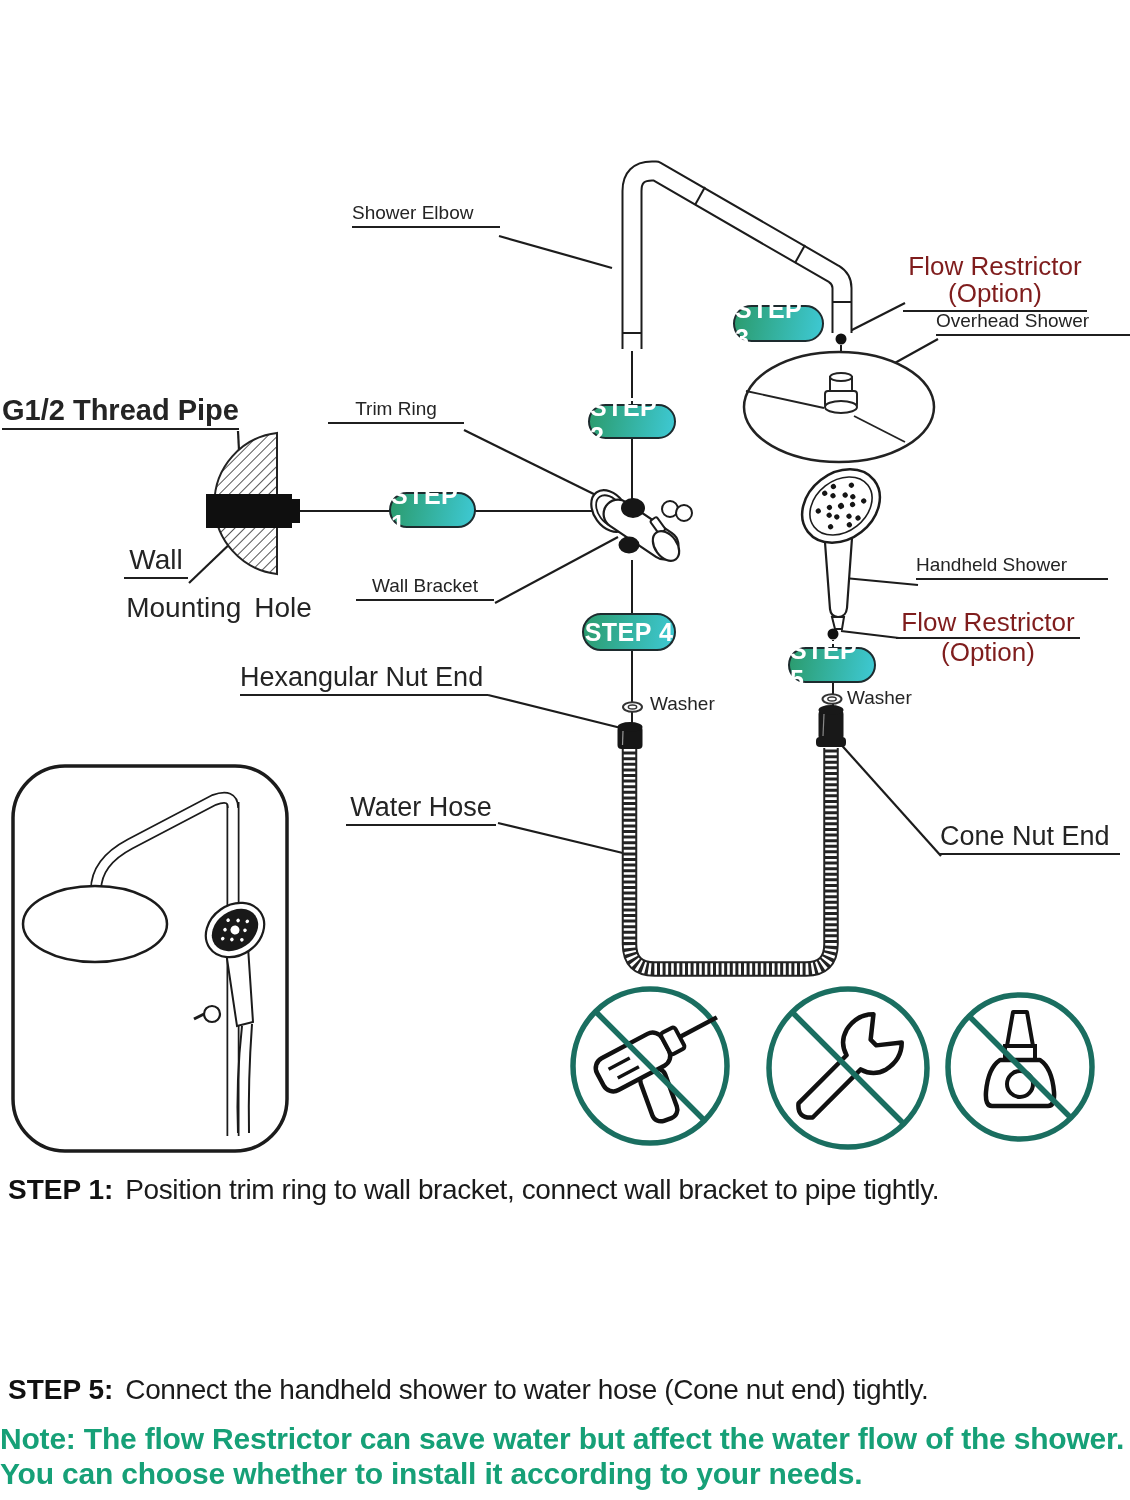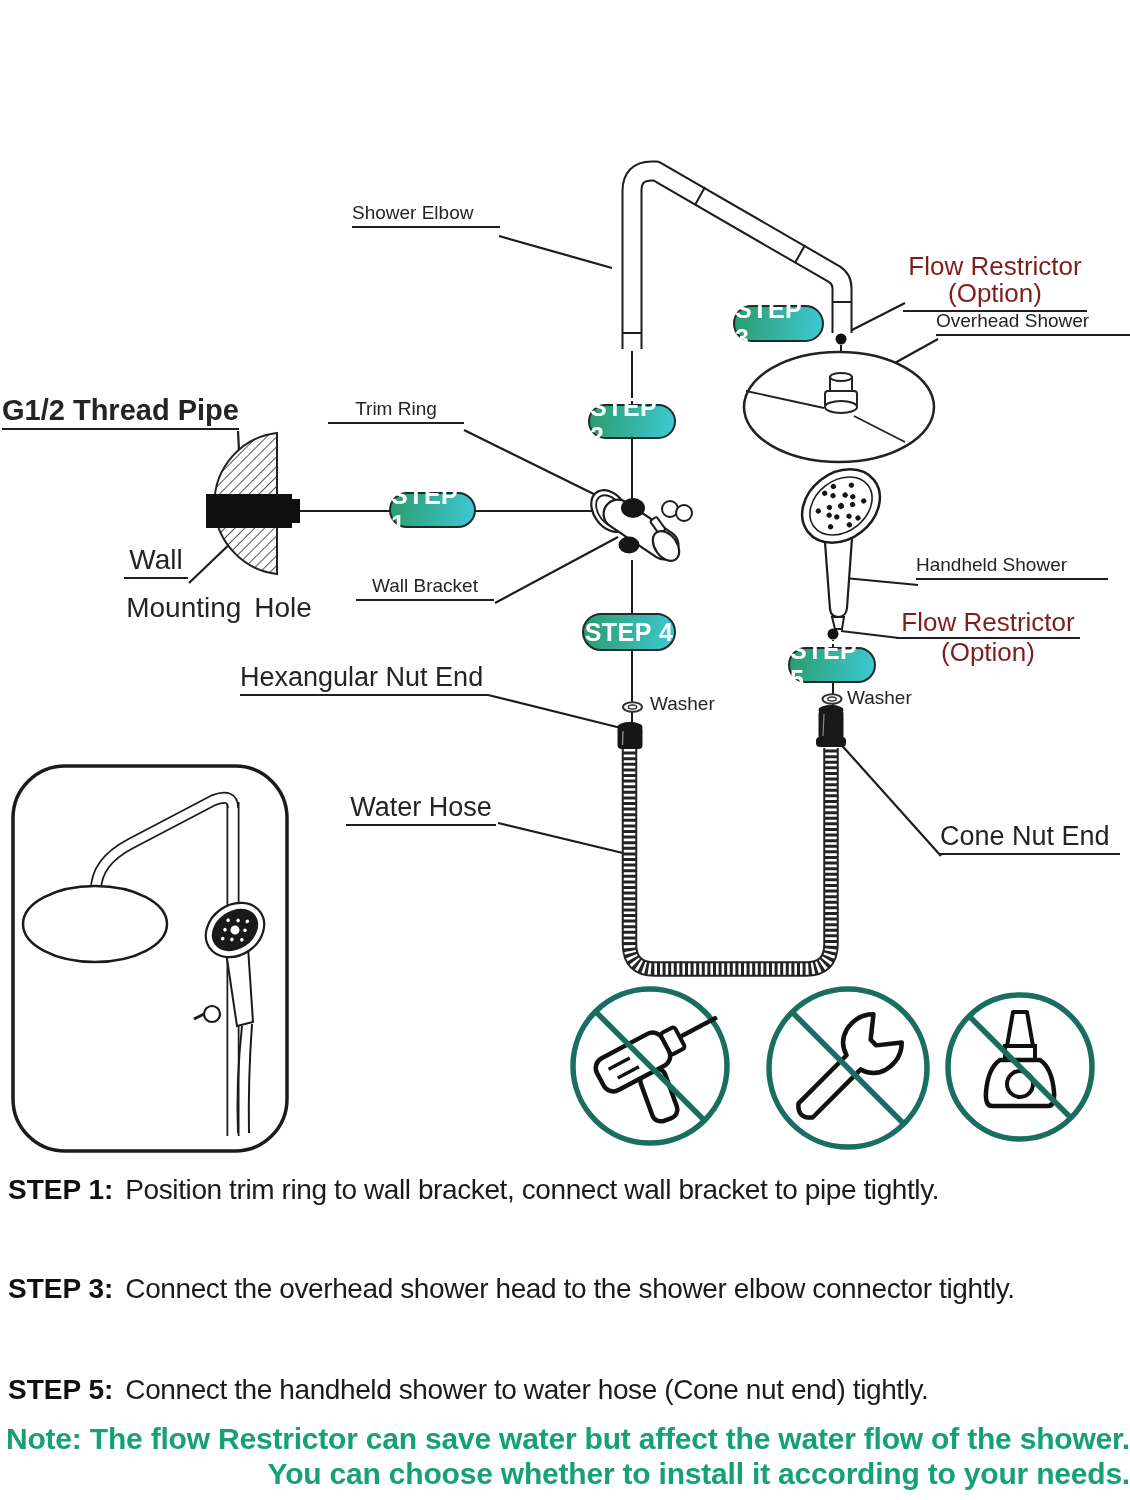--- a/index.html
+++ b/index.html
@@ -19,21 +19,21 @@
   .twoline{position:absolute;color:#7f1d1d;font-size:26px;text-align:center;line-height:1.05;}
   .twoline.u-bottom{border-bottom:2.5px solid #1f1f1f;padding-bottom:2px;}
   .twoline .u-mid{display:block;border-bottom:2.5px solid #1f1f1f;padding-bottom:1px;}
   .pill{position:absolute;display:flex;align-items:center;justify-content:center;
         color:#ffffff;font-weight:700;font-size:25px;letter-spacing:.5px;border-radius:19px;
         background:linear-gradient(100deg,#2b9b6d,#3ec9d4);border:2px solid #1d2b2e;
         box-sizing:border-box;}
   .instr{position:absolute;left:8px;width:1115px;font-size:28px;color:#1b1b1b;
          letter-spacing:-0.4px;white-space:nowrap;}
   .instr .instr-label{font-weight:700;letter-spacing:0;margin-right:12px;color:#111111;}
-  .note{position:absolute;left:0;top:1421px;width:1130px;text-align:right;
+  .note{position:absolute;left:0;top:1421px;width:1130px;text-align:left;
         color:#16a077;font-weight:700;font-size:30px;line-height:35px;letter-spacing:-0.2px;}
 </style>
 </head>
 <body>
 
 <div class="canvas">
 
   <svg class="art" width="1130" height="1500" viewBox="0 0 1130 1500">
     <defs>
       <pattern id="hatch" patternUnits="userSpaceOnUse" width="7" height="7" patternTransform="rotate(45)">
@@ -254,23 +254,20 @@
 
   <div class="pill" style="left:389px;top:492px;width:87px;height:36px;">STEP 1</div>
   <div class="pill" style="left:588px;top:404px;width:88px;height:35px;">STEP 2</div>
   <div class="pill" style="left:733px;top:305px;width:91px;height:37px;">STEP 3</div>
   <div class="pill" style="left:582px;top:613px;width:94px;height:38px;">STEP 4</div>
   <div class="pill" style="left:788px;top:647px;width:88px;height:36px;">STEP 5</div>
 
   <div class="instr" style="top:1174px;">
     <span class="instr-label">STEP 1:</span><span class="instr-text">Position trim ring to wall bracket, connect wall bracket to pipe tightly.</span>
   </div>
-  <div class="instr" style="top:1273px;">
-    <span class="instr-label">STEP 3:</span><span class="instr-text">Connect the overhead shower head to the shower elbow connector tightly.</span>
-  </div>
   <div class="instr" style="top:1374px;">
     <span class="instr-label">STEP 5:</span><span class="instr-text">Connect the handheld shower to water hose (Cone nut end) tightly.</span>
   </div>
 
   <div class="note">
     <div>Note: The flow Restrictor can save water but affect the water flow of the shower.</div>
     <div>You can choose whether to install it according to your needs.</div>
   </div>
 
 </div>

